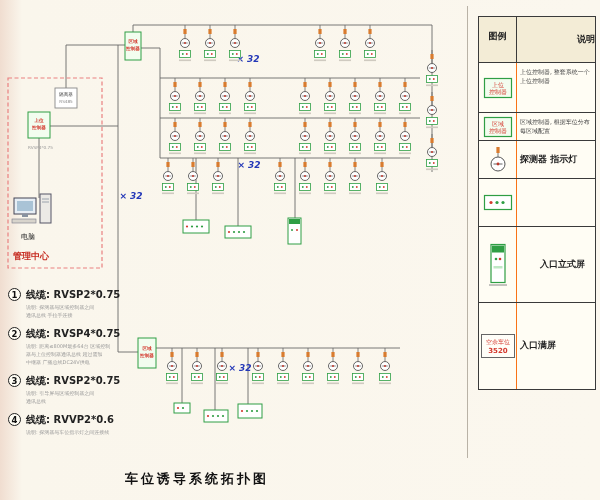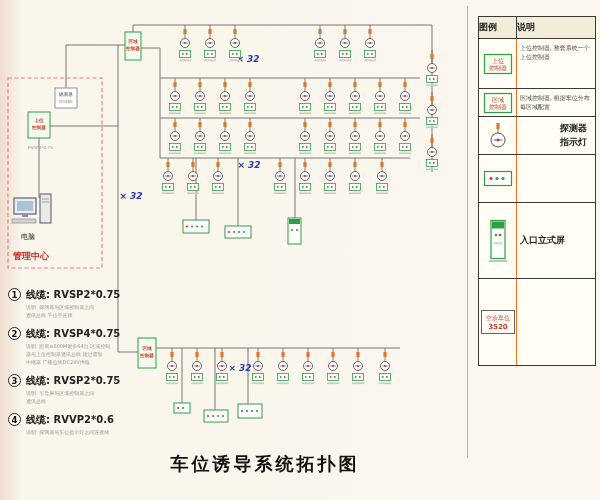--- a/index.html
+++ b/index.html
@@ -14,38 +14,38 @@
   .wire{fill:none;stroke:#6a6a6a;stroke-width:0.9}
   .gbox{fill:#f2fdef;stroke:#2f9e44;stroke-width:1}
   .gbox2{fill:#ffffff;stroke:#2f9e44;stroke-width:1}
   .redtext{fill:#d43a2f;font-size:4.6px;text-anchor:middle;font-weight:bold}
   .mult{fill:#2438b8;font-size:9px;font-weight:bold;text-anchor:middle;font-style:italic}
 
   .divider{position:absolute;left:467px;top:6px;width:1px;height:452px;background:#b9b2a6}
 
   .legend{position:absolute;left:478px;top:16px;width:118px;border:1.5px solid #3a3a3a;background:#fffdf4}
   .legend-header{display:flex;border-bottom:1px solid #3a3a3a;background:#f3ecd6;font-weight:bold;font-size:9px;color:#222}
-  .legend-header .c1{width:38px;border-right:1px solid #3a3a3a;padding:4px 0}
-  .legend-header .c2{flex:1;text-align:left;padding:4px 0}
+  .legend-header .c1{width:38px;border-right:1px solid #3a3a3a;text-align:center;padding:13px 0}
+  .legend-header .c2{flex:1;text-align:right;padding:16px 0}
   .legend-row{display:flex;border-bottom:1px solid #3a3a3a}
   .legend-row:last-child{border-bottom:none}
   .legend-icon{width:38px;border-right:1px solid #f97316;display:flex;align-items:center;justify-content:center}
   .legend-desc{flex:1;padding:4px 3px;color:#222}
   .desc-small{font-size:6px;color:#444;line-height:1.5}
   .desc-big{font-size:9px;font-weight:bold;line-height:1.45;display:flex;align-items:center}
 
   .notes{position:absolute;left:8px;top:288px;width:138px}
   .note{display:flex;gap:5px;margin-bottom:8px}
   .note-num{flex:0 0 13px;height:13px;border:1.3px solid #222;border-radius:50%;font-size:8.5px;
     display:flex;align-items:center;justify-content:center;font-weight:bold;color:#111;background:#fffdf4}
   .note-cable{font-size:10px;font-weight:bold;color:#222;margin-bottom:1px}
   .note-desc{font-size:5px;color:#9a9a9a;line-height:1.6}
 
-  .title{position:absolute;left:125px;top:452px;width:280px;text-align:center;
-    font-size:18px;font-weight:bold;letter-spacing:3px;color:#111}
+  .title{position:absolute;left:125px;top:470px;width:280px;text-align:left;
+    font-size:13px;font-weight:bold;letter-spacing:3px;color:#111}
 </style>
 </head>
 <body>
 
 <div id="stage">
 
   <svg id="topo" width="600" height="500" viewBox="0 0 600 500">
     <defs>
       <g id="nodeProto">
         <line x1="0" y1="0" x2="0" y2="13" stroke="#666" stroke-width="0.8"></line>
@@ -228,21 +228,21 @@
         <div class="legend-row" style="min-height: 28px;">
           <div class="legend-icon">
             <svg width="30" height="22">
               <rect x="1.5" y="1.5" width="27" height="19" fill="#f2fdef" stroke="#2f9e44" stroke-width="1.2"></rect>
               <text x="15" y="9.5" text-anchor="middle" font-size="6" fill="#d43a2f">区域</text>
               <text x="15" y="17" text-anchor="middle" font-size="6" fill="#d43a2f">控制器</text>
             </svg>
           </div>
           <div class="legend-desc desc-small">区域控制器, 根据车位分布每区域配置</div>
         </div>
-        <div class="legend-row" style="min-height: 38px; gap: 40px;">
+        <div class="legend-row" style="min-height: 38px;">
           <div class="legend-icon">
             <svg width="26" height="28">
               <rect x="11.4" y="1" width="3.2" height="6" fill="#d97b2e"></rect>
               <line x1="13" y1="7" x2="13" y2="11" stroke="#666" stroke-width="0.9"></line>
               <circle cx="13" cy="18" r="7" fill="#fff" stroke="#555" stroke-width="1"></circle>
               <line x1="8.5" y1="18" x2="17.5" y2="18" stroke="#555" stroke-width="0.9"></line>
               <circle cx="13" cy="18" r="1.4" fill="#c0392b"></circle>
             </svg>
           </div>
           <div class="legend-desc desc-big">探测器 指示灯</div>
@@ -250,41 +250,42 @@
         <div class="legend-row" style="min-height: 48px;">
           <div class="legend-icon">
             <svg width="30" height="17">
               <rect x="1.5" y="1.5" width="27" height="14" fill="#fff" stroke="#2f9e44" stroke-width="1.2"></rect>
               <circle cx="8" cy="8.5" r="1.6" fill="#d43a2f"></circle>
               <circle cx="14" cy="8.5" r="1.6" fill="#2f9e44"></circle>
               <circle cx="20" cy="8.5" r="1.6" fill="#2f9e44"></circle>
             </svg>
           </div>
         </div>
-        <div class="legend-row" style="min-height: 76px;">
+        <div class="legend-row" style="min-height: 76px; gap: 20px;">
           <div class="legend-icon">
             <svg width="20" height="44">
               <rect x="3" y="1.5" width="14" height="38" fill="#fff" stroke="#2f9e44" stroke-width="1.2"></rect>
               <rect x="4" y="2.5" width="12" height="7" fill="#2f9e44"></rect>
               <circle cx="8" cy="16" r="1.3" fill="#2f9e44"></circle>
               <circle cx="12" cy="16" r="1.3" fill="#d43a2f"></circle>
               <rect x="5.5" y="23" width="9" height="2.5" fill="#bfe8c4"></rect>
               <line x1="1" y1="42" x2="19" y2="42" stroke="#888" stroke-width="1"></line>
             </svg>
           </div>
           <div class="legend-desc desc-big">入口立式屏</div>
         </div>
         <div class="legend-row" style="min-height: 86px;">
           <div class="legend-icon">
             <svg width="36" height="26">
               <rect x="1.5" y="1.5" width="33" height="23" fill="#fffef8" stroke="#666" stroke-width="1"></rect>
               <text x="18" y="11" text-anchor="middle" font-size="6" fill="#d43a2f">空余车位</text>
               <text x="18" y="20" text-anchor="middle" font-size="7" font-weight="bold" fill="#d43a2f">3520</text>
             </svg>
           </div>
+          <div class="legend-desc desc-big">入口满屏</div>
         </div>
       </div>
   </div>
 
   
   <div class="notes" id="notes">
       <div class="note">
         <span class="note-num">1</span>
         <div>
           <div class="note-cable">线缆: RVSP2*0.75</div>

